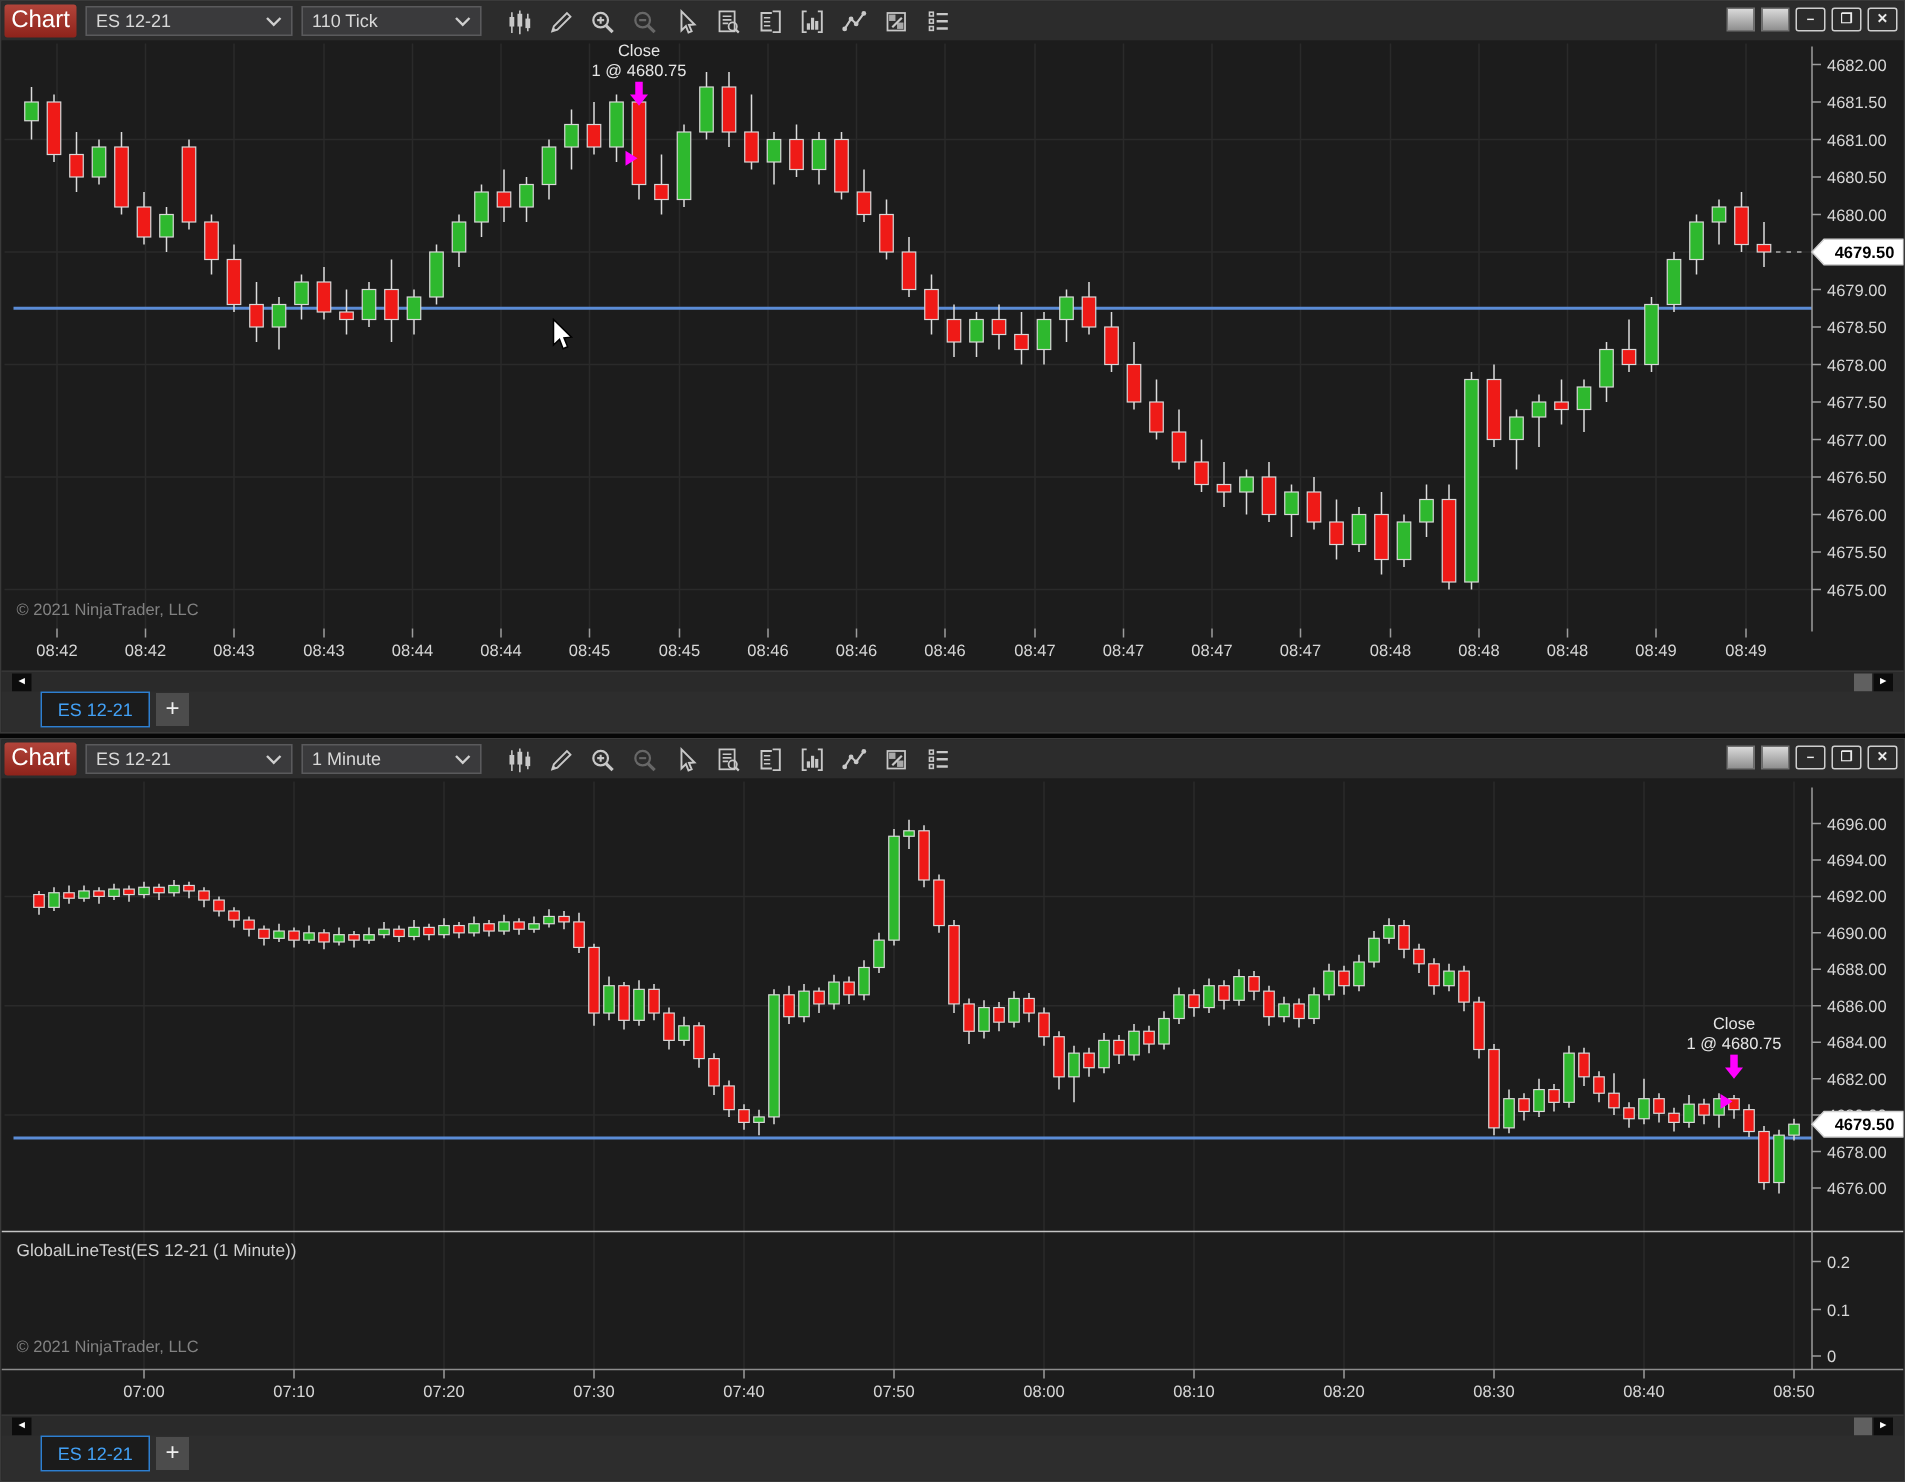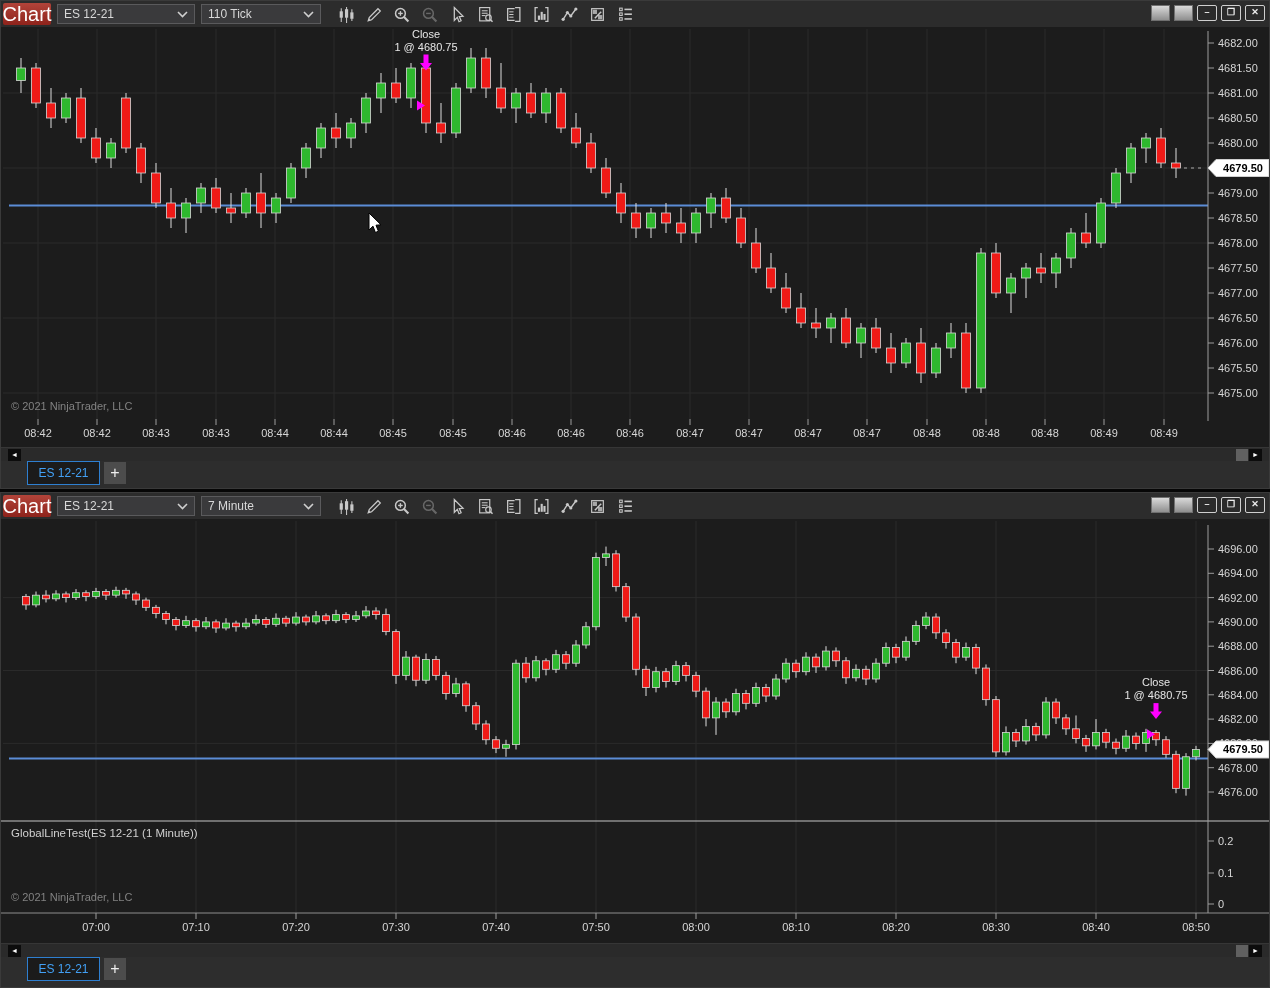--- a/index.html
+++ b/index.html
@@ -2,21 +2,21 @@
 <html><head>
 <meta charset="utf-8">
 <style>
   html,body{margin:0;padding:0;background:#060606;width:1270px;height:988px;
     font-family:"Liberation Sans",sans-serif;-webkit-font-smoothing:antialiased;overflow:hidden;}
   .window{position:absolute;left:0;width:1268px;border:1px solid #3a3a3a;background:#1c1c1c;}
   #win0{top:0;height:487px;}
   #win1{top:492px;height:494px;}
   .titlebar{position:absolute;left:0;top:0;width:100%;height:26px;background:#2c2c2c;display:flex;align-items:center;}
   .chart-btn{margin-left:2px;width:48px;height:22px;background:linear-gradient(#b2443a,#8e231b);
-    color:#fff;font-size:20px;display:flex;align-items:center;justify-content:center;border-radius:2px;cursor:default;}
+    color:#fff;font-size:16px;display:flex;align-items:center;justify-content:center;border-radius:2px;cursor:default;}
   .dropdown{height:20px;background:#3a3a3c;border:1px solid #5a5a5c;color:#d8d8d8;font-size:12px;
     display:flex;align-items:center;padding:0 6px;justify-content:space-between;box-sizing:border-box;}
   .dd-instrument{margin-left:6px;width:138px;}
   .dd-interval{margin-left:6px;width:120px;}
   .chev{margin-left:6px;display:flex;align-items:center;}
   .icon-row{display:flex;align-items:center;margin-left:10px;}
   .icon-btn{width:28px;height:24px;display:flex;align-items:center;justify-content:center;}
   .icon-btn.disabled{opacity:.38;}
   .win-buttons{position:absolute;right:4px;top:4px;display:flex;align-items:center;gap:4px;}
   .linkbtn{width:17px;height:14px;background:linear-gradient(#d9d9d9,#8f8f8f);border:1px solid #6f6f6f;}
@@ -610,21 +610,21 @@
     <div class="chart-btn">Chart</div>
     <div class="dropdown dd-instrument">
       <span>ES 12-21</span>
       <span class="chev">
         <svg width="11" height="7">
             <path d="M1 1 L5.5 5.5 L10 1" stroke="#cfcfcf" stroke-width="1.6" fill="none"></path>
           </svg>
       </span>
     </div>
     <div class="dropdown dd-interval">
-      <span>7 Minute</span>
+      <span>1 Minute</span>
       <span class="chev">
         <svg width="11" height="7">
             <path d="M1 1 L5.5 5.5 L10 1" stroke="#cfcfcf" stroke-width="1.6" fill="none"></path>
           </svg>
       </span>
     </div>
     <div class="icon-row">
         <div class="icon-btn">
           <svg width="17" height="17" viewBox="0 0 16 16">
             <line x1="4" y1="2" x2="4" y2="15" stroke="#c8c8c8"></line>

